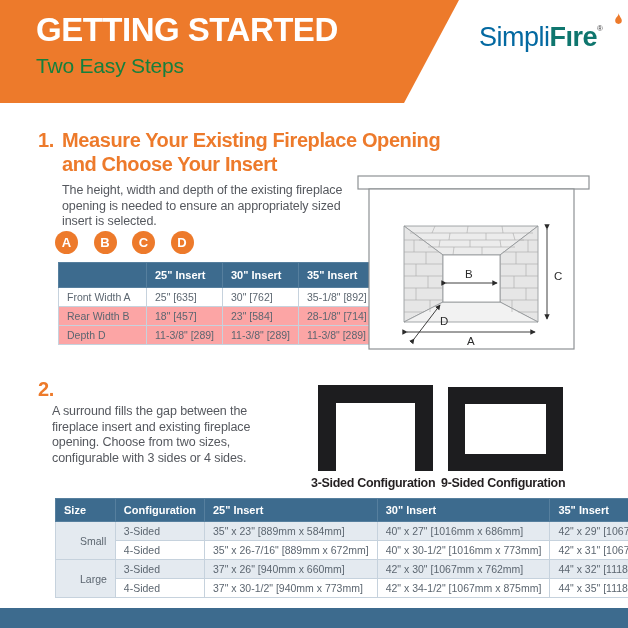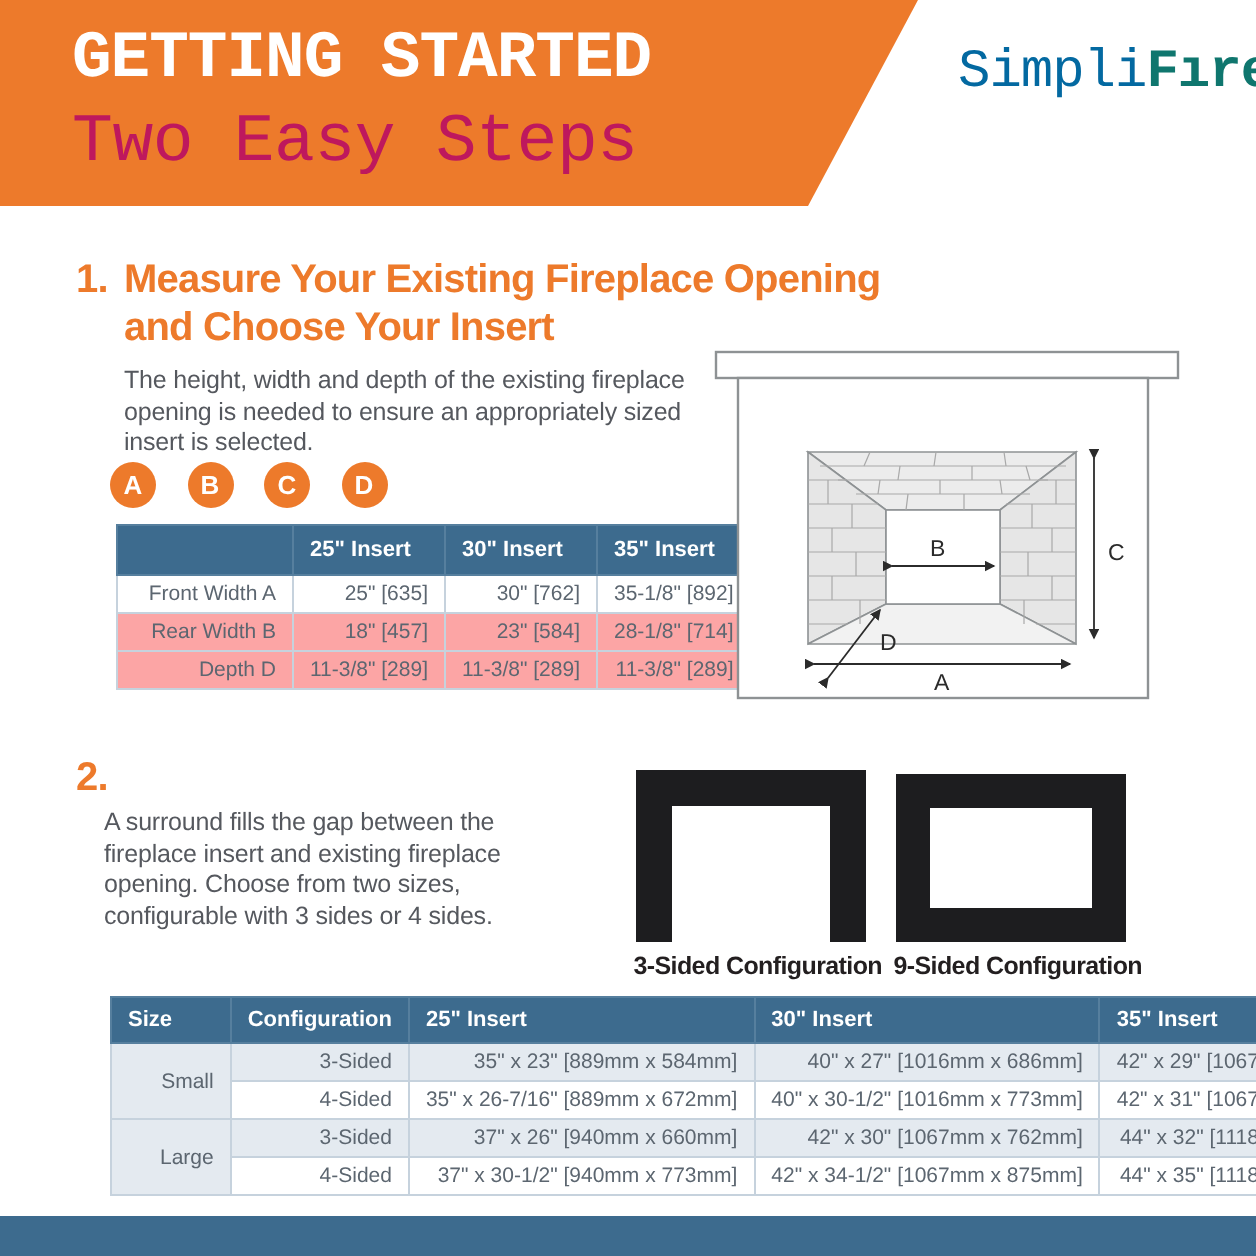--- a/index.html
+++ b/index.html
@@ -2,32 +2,32 @@
 <html><head>
 <meta charset="utf-8">
 <style>
   html,body{margin:0;padding:0;background:#fff;}
   .page{
     position:relative;width:628px;height:628px;overflow:hidden;background:#fff;
     font-family:"Liberation Sans",sans-serif;
   }
   
   .banner{
-    position:absolute;left:0;top:0;width:628px;height:103px;font-family:Liberation Mono, monospace;
+    position:absolute;left:0;top:0;width:628px;height:103px;
   }
   .banner-shape{
     position:absolute;left:0;top:0;width:628px;height:103px;background:#ed7a2b;
     clip-path:polygon(0 0,459px 0,404px 100%,0 100%);
   }
   .banner-title{
     position:absolute;left:36px;top:12px;color:#fff;font-size:33px;font-weight:800;
     letter-spacing:-0.5px;line-height:1.1;
   }
   .banner-subtitle{
-    position:absolute;left:36px;top:54px;color:#be185d;font-size:34px;font-weight:400;
+    position:absolute;left:36px;top:54px;color:#15803d;font-size:21px;font-weight:400;
     letter-spacing:-0.2px;line-height:1.1;
   }
   .logo{
     position:absolute;left:479px;top:22px;font-size:27px;letter-spacing:-0.5px;white-space:nowrap;
   }
   .logo .p1{color:#0369a1;font-weight:500;}
   .logo .p2{color:#0f766e;font-weight:700;position:relative;}
   .logo .reg{color:#414042;font-size:8px;vertical-align:top;position:relative;top:2px;}
   .logo .flame{position:absolute;left:63px;top:-9px;width:11px;height:13px;}
   
@@ -52,39 +52,38 @@
   
   table{border-collapse:collapse;}
   .tbl{position:absolute;background:#fff;}
   .tbl th{
     background:#3d6b8e;color:#fff;font-size:11px;font-weight:700;text-align:left;
     padding:5px 8px;border:1px solid #567f9e;
   }
   .tbl td{
     font-size:10.5px;color:#5c6670;padding:3px 8px;border:1px solid #c6d2dd;
     white-space:nowrap;
-    text-align:right;
   }
   #table1{left:58px;top:262px;}
   #table1 th{height:14px;}
   #table1 td{height:11px;}
   #table1 tr.tint td{background:#fca5a5;}
   #table2{left:55px;top:498px;}
   #table2 td{height:12px;}
   #table2 tr.tint td{background:#e4eaf0;}
   #table2 td.size-cell{background:#fff;color:#5c6670;padding-left:24px;}
   
   #diagram{position:absolute;left:350px;top:160px;}
   
   .fig3{position:absolute;left:318px;top:385px;width:115px;height:86px;
     border:18px solid #1d1d1f;border-bottom:none;box-sizing:border-box;background:#fff;}
   .fig4{position:absolute;left:448px;top:387px;width:115px;height:84px;
     border:17px solid #1d1d1f;box-sizing:border-box;background:#fff;}
   .fig-label{
-    position:absolute;width:130px;text-align:right;color:#231f20;
+    position:absolute;width:130px;text-align:left;color:#231f20;
     font-size:12.5px;font-weight:700;letter-spacing:-0.3px;white-space:nowrap;
   }
   #fig3-label{left:311px;top:476px;}
   #fig4-label{left:441px;top:476px;}
   
   .footer-band{position:absolute;left:0;bottom:0;width:628px;height:20px;background:#3d6b8e;}
 </style>
 </head>
 <body>
 

